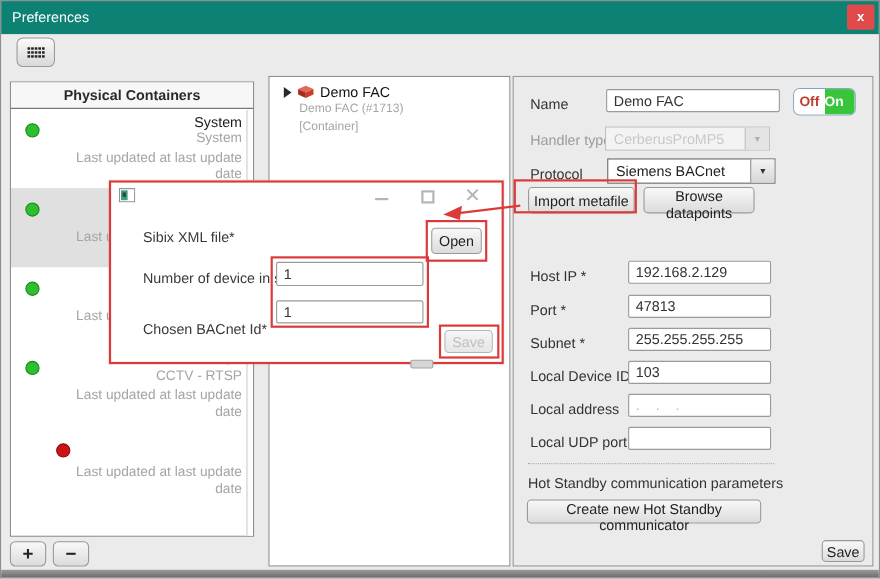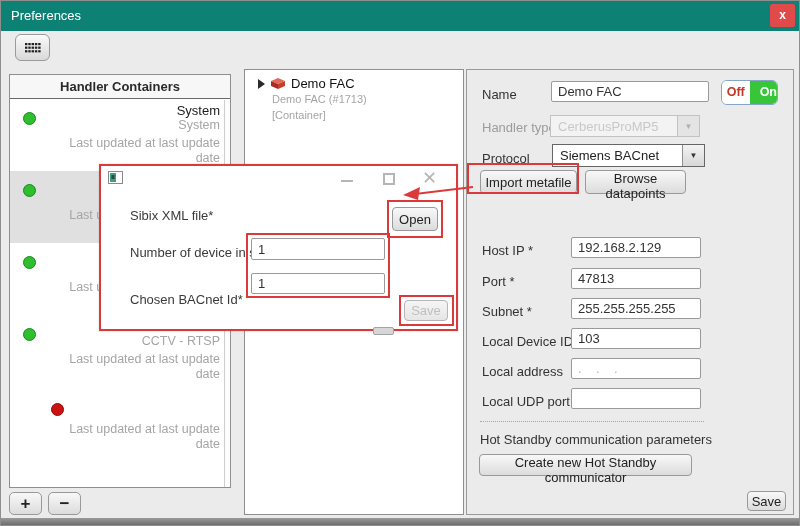--- a/index.html
+++ b/index.html
@@ -56,21 +56,21 @@
   .tb::placeholder { color:#b5b5b5; }
   .combo { position:absolute; display:flex; align-items:center; border:1px solid #666; background:#fff; font-size:13px; color:#222; }
   .combo .txt { padding-left:7px; flex:1 1 auto; white-space:nowrap; overflow:hidden; }
   .combo .arrow-btn { flex:0 0 22px; height:100%; border-left:1px solid #8f8f8f; background:linear-gradient(#f3f3f3,#d7d7d7);
                       display:flex; align-items:center; justify-content:center; font-size:8px; color:#333; }
   .combo.disabled { border-color:#c2c2c2; background:#f3f3f3; color:#c8c8c8; }
   .combo.disabled .arrow-btn { color:#b0b0b0; background:#e4e4e4; border-left-color:#c2c2c2; }
   .toggle { position:absolute; left:254px; top:10px; width:57px; height:25px; border:1px solid #86a5c6; border-radius:6px;
             overflow:hidden; display:flex; background:#fff; cursor:pointer; }
   .toggle .off { flex:1; color:#c0392b; font-size:12.5px; font-weight:600; text-align:center; line-height:23px; background:#fff; }
-  .toggle .on  { flex:1; color:#fff;    font-size:12.5px; font-weight:600; text-align:right; line-height:23px; background:#39c539; }
+  .toggle .on  { flex:1; color:#fff;    font-size:12.5px; font-weight:600; text-align:left; line-height:23px; background:#39c539; }
   .dotted-sep { position:absolute; left:13px; top:351px; width:224px; border-top:1px dotted #a8a8a8; }
 
   
   .dialog { position:absolute; left:98px; top:163px; width:359px; height:167px; background:#fff;
             border:2px solid #dc3a3a; z-index:20; box-shadow:0 0 0 1px rgba(0,0,0,0.05); }
   .dlg-icon { position:absolute; left:7px; top:5px; }
   .dlg-min { position:absolute; left:240px; top:14px; width:12px; height:2px; background:#b5b5b5; }
   .dlg-max { position:absolute; left:282px; top:7px; width:12px; height:12px; border:2px solid #b5b5b5; }
   .dlg-close { position:absolute; left:321px; top:0px; font-size:18px; color:#b5b5b5; line-height:24px; }
   .dlg-label { position:absolute; font-size:13px; color:#3a3a3a; white-space:nowrap; }
@@ -109,21 +109,21 @@
         <rect x="1" y="8.2" width="2.4" height="2.2"></rect>
           <rect x="4.3" y="8.2" width="2.4" height="2.2"></rect>
           <rect x="7.6" y="8.2" width="2.4" height="2.2"></rect>
           <rect x="10.9" y="8.2" width="2.4" height="2.2"></rect>
           <rect x="14.2" y="8.2" width="2.4" height="2.2"></rect>
       </g>
     </svg>
   </div>
 
   <div class="left-panel">
-    <div class="pc-header">Handler Containers</div>
+    <div class="pc-header">Physical Containers</div>
 
     <div class="pc-item">
       <span class="dot green"></span>
       <div class="t">System</div>
       <div class="s">System</div>
       <div class="u">Last updated at last update date</div>
     </div>
 
     <div class="pc-item selected">
       <span class="dot green"></span>

